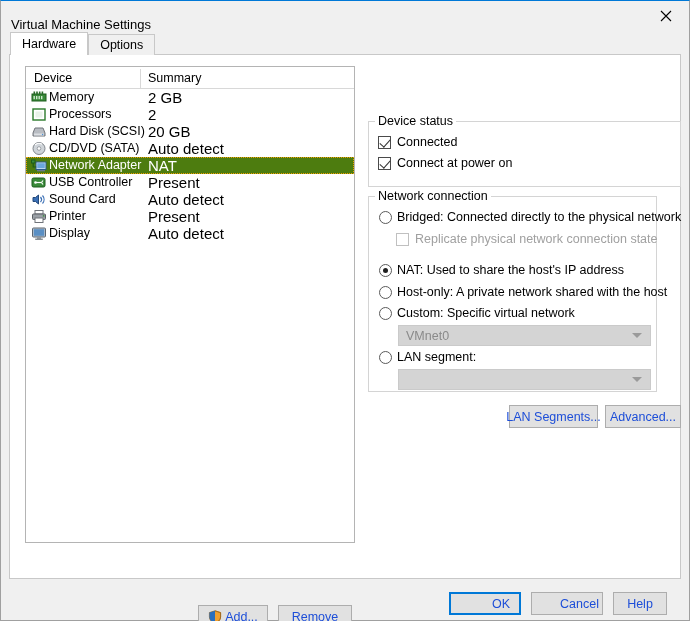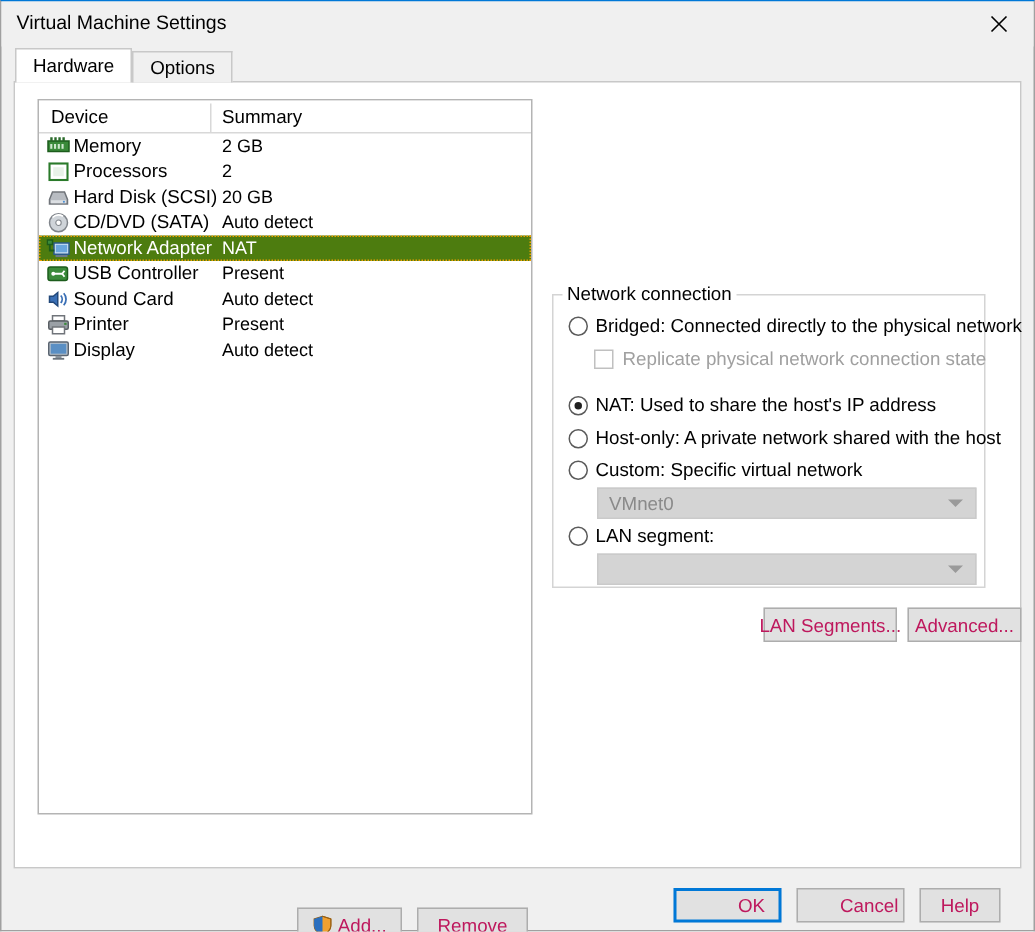--- a/index.html
+++ b/index.html
@@ -17,21 +17,21 @@
     background: #f0f0f0;
     border: 1px solid #a0a0a0;
     border-top: 1px solid #0078d7;
   }
   
   #titlebar {
     position: absolute; left: 0; top: 0; width: 688px; height: 30px;
     background: #f0f0f0;
   }
   #title-text {
-    position: absolute; left: 10px; top: 6px;
+    position: absolute; left: 10px; top: 16px;
     font-size: 13px; color: #000;
     white-space: nowrap;
   }
   #close-btn {
     position: absolute; right: 0; top: 0; width: 46px; height: 29px;
     display: flex; align-items: center; justify-content: center;
     cursor: default;
   }
   #close-btn svg { display: block; }
 
@@ -103,37 +103,37 @@
     width: 16px; height: 15px;
     display: block;
   }
   .dev-row .name {
     position: absolute; left: 23px; top: 1px;
     font-size: 12.5px; color: #000; line-height: 15px;
     white-space: nowrap;
   }
   .dev-row .summ {
     position: absolute; left: 122px; top: 1px;
-    font-size: 12px; color: #000; line-height: 15px;
+    font-size: 15px; color: #000; line-height: 15px;
     white-space: nowrap;
   }
   .dev-row.selected {
     background: #4d7c0f;
     outline: 1px dotted #f0a000;
     outline-offset: -1px;
   }
   .dev-row.selected .name,
   .dev-row.selected .summ { color: #ffffff; }
 
   
   .btn {
     border: 1px solid #adadad;
     background: #e1e1e1;
     font-size: 12.5px;
-    color: #be185d;
+    color: #1d4ed8;
     text-align: center;
     cursor: default;
     display: flex; align-items: center; justify-content: center;
     white-space: nowrap;
   }
   #btn-add {
     position: absolute; left: 188px; top: 550px;
     width: 70px; height: 23px;
     gap: 3px;
   }
@@ -408,20 +408,33 @@
         <svg width="14" height="14" viewBox="0 0 14 14">
             <path d="M7 0.8 L12.6 2.6 V7 C12.6 10 10 12.4 7 13.3 C4 12.4 1.4 10 1.4 7 V2.6 Z" fill="#f0a030" stroke="#9a6010" stroke-width="0.7"></path>
             <path d="M7 0.8 L1.4 2.6 V7 C1.4 10 4 12.4 7 13.3 Z" fill="#2a6fbf"></path>
             <path d="M7 0.8 L12.6 2.6 V7 C12.6 10 10 12.4 7 13.3" fill="none" stroke="#9a6010" stroke-width="0.6"></path>
           </svg>
       </span>
       <span>Add...</span>
     </div>
     <div class="btn" id="btn-remove">Remove</div>
 
+    <div class="group" id="grp-status">
+      <div class="legend">Device status</div>
+
+      <div class="opt" style="left:9px; top:13px;">
+        <span class="cbox checked"></span>
+        <span>Connected</span>
+      </div>
+
+      <div class="opt" style="left:9px; top:34px;">
+        <span class="cbox checked"></span>
+        <span>Connect at power on</span>
+      </div>
+    </div>
 
     <div class="group" id="grp-network">
       <div class="legend">Network connection</div>
 
       <div class="opt" style="left:10px; top:13px;justify-content:center;">
         <span class="radio"></span>
         <span>Bridged: Connected directly to the physical network</span>
       </div>
 
       <div class="opt disabled" style="left:27px; top:35px;">

